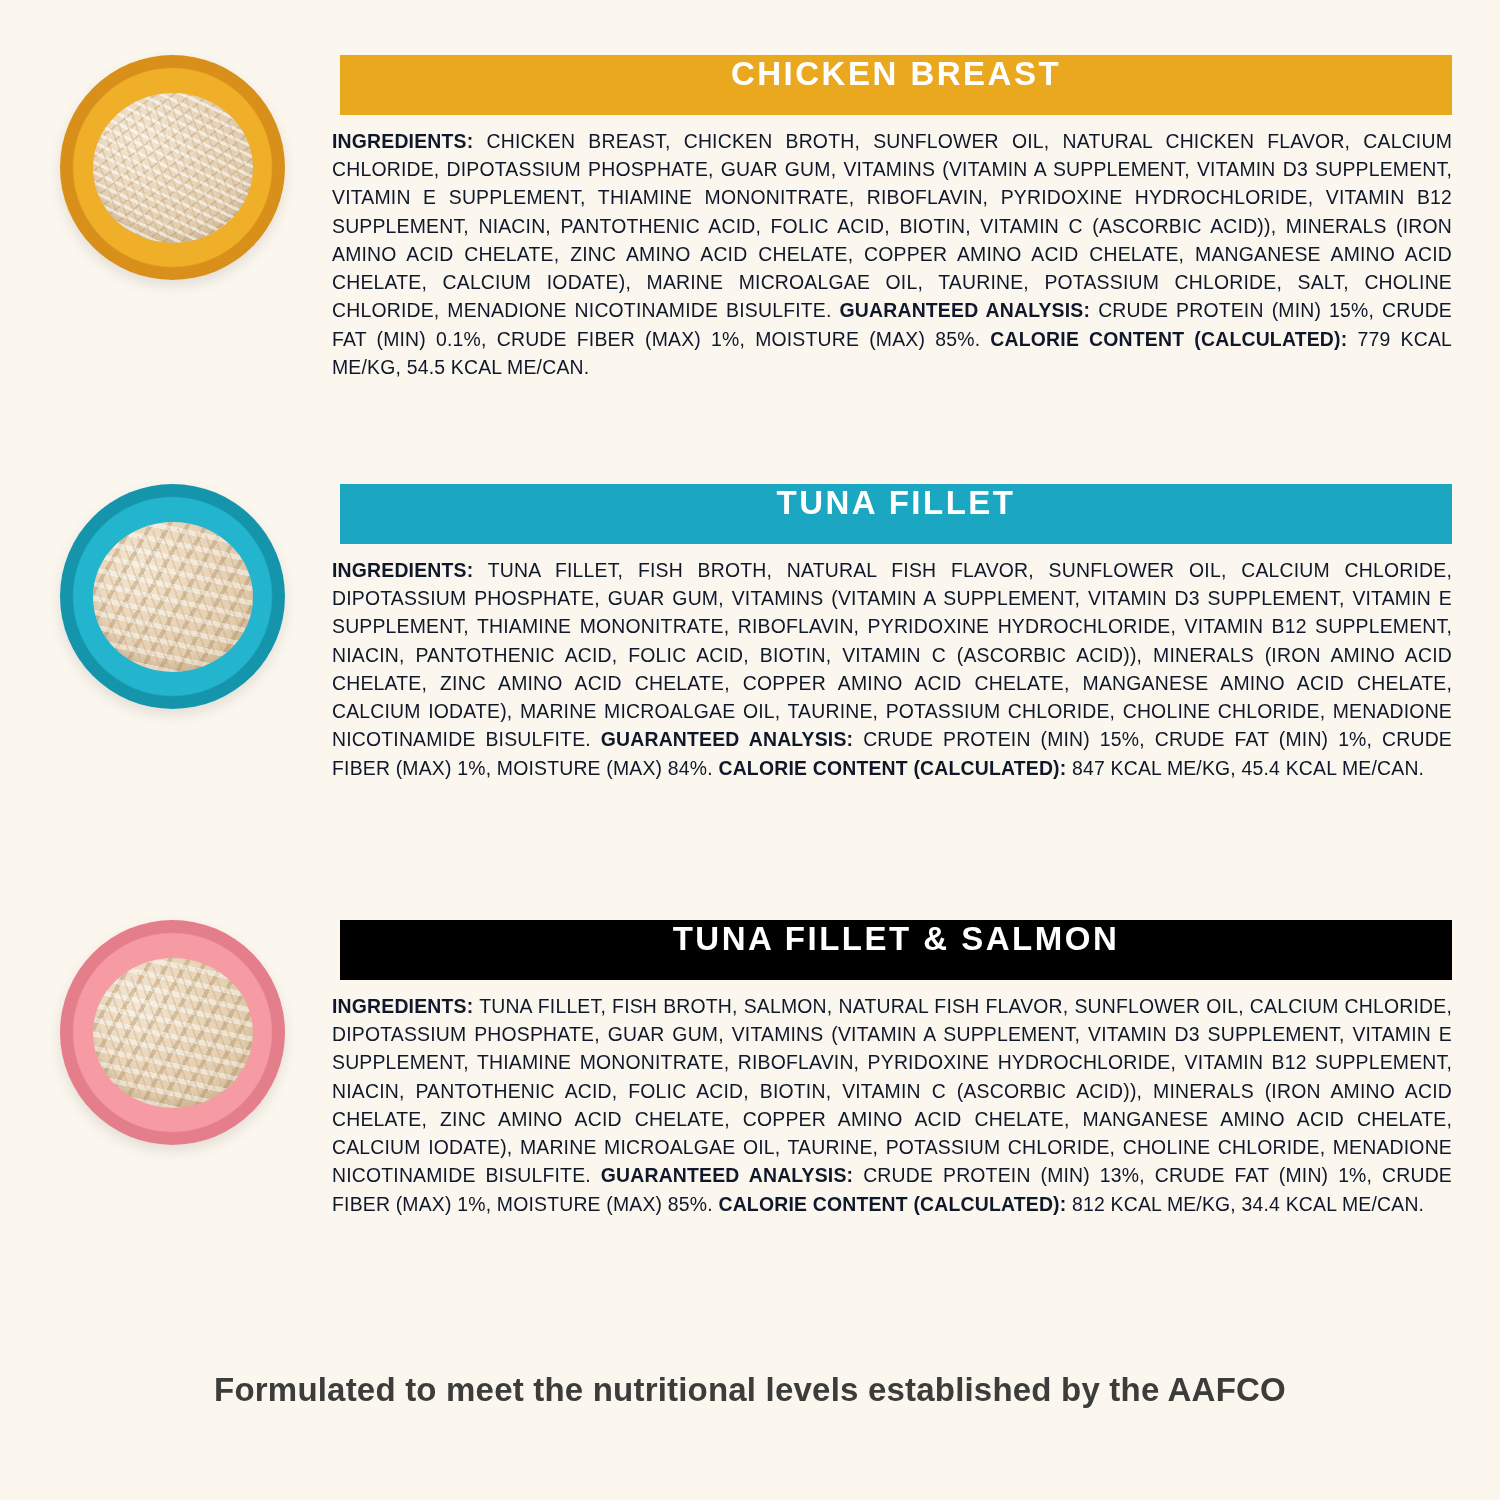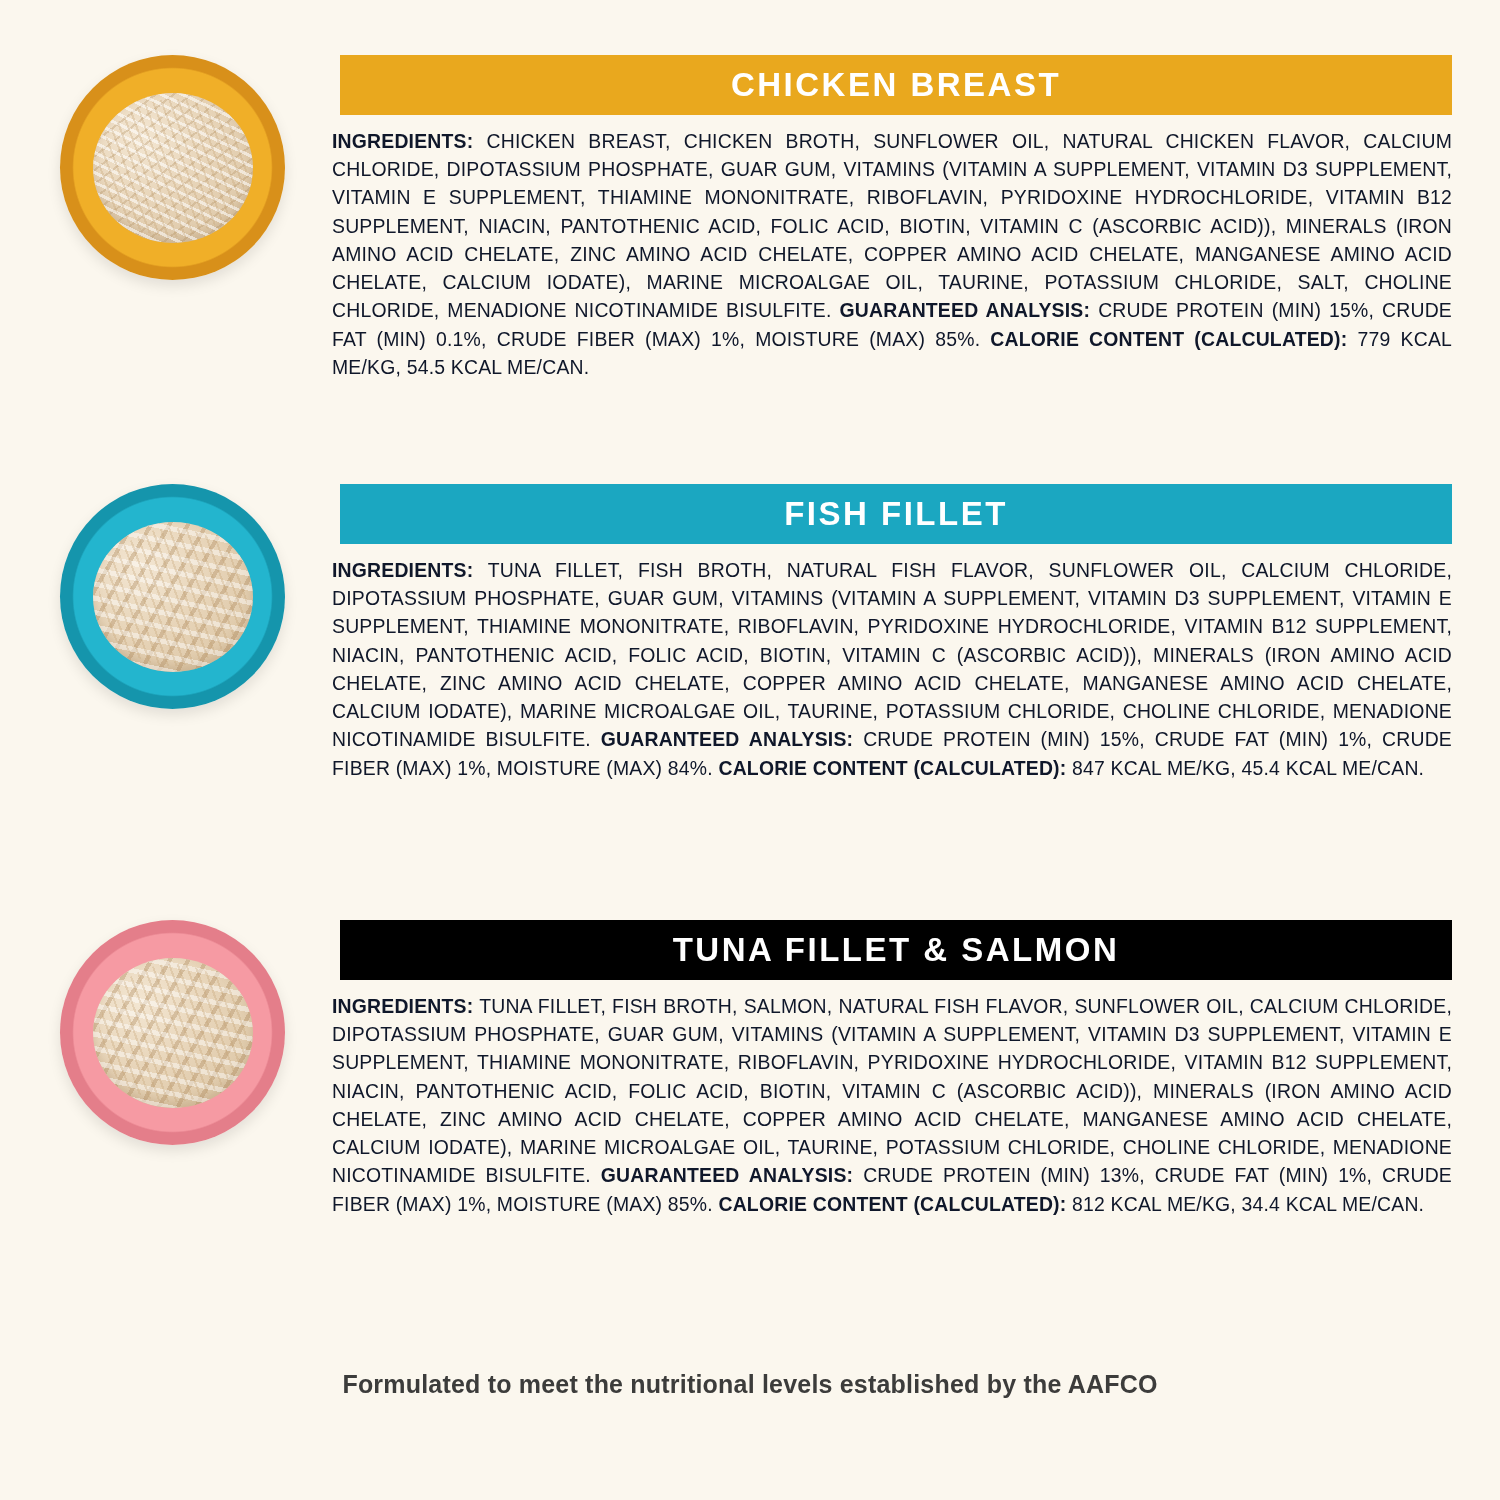--- a/index.html
+++ b/index.html
@@ -79,21 +79,21 @@
 
   .content {
     position: absolute;
     left: 332px;
     top: 0;
     width: 1120px;
   }
   .title-bar {
     height: 60px;
     display: flex;
-    align-items: center;
+    align-items: flex-start;
     justify-content: center;
     margin-left: 8px;
   }
   .title-bar h2 {
     margin: 0;
     font-size: 33px;
     font-weight: bold;
     letter-spacing: 2.5px;
     color: #FFFFFF;
     text-align: center;
@@ -117,21 +117,21 @@
     position: absolute;
     left: 0;
     top: 1368px;
     width: 1500px;
     text-align: center;
     padding: 0 150px;
     box-sizing: border-box;
   }
   .footer p {
     margin: 0;
-    font-size: 25px;
+    font-size: 33px;
     line-height: 1.33;
     font-weight: bold;
     color: #3C3C3B;
     letter-spacing: 0.2px;
   }
 </style>
 </head>
 <body style="background: rgb(251, 247, 238);">
 
 <div class="page">
@@ -158,21 +158,21 @@
   </section>
 
   <section class="product" id="product-1" style="top:484px;">
     <div class="bowl-wrap">
       <div class="bowl" id="bowl-1" style="background: radial-gradient(circle, rgb(35, 181, 206) 0px, rgb(35, 181, 206) 62%, rgb(21, 149, 172) 63%, rgb(21, 149, 172) 100%);">
         <div class="food flake"></div>
       </div>
     </div>
     <div class="content">
       <div class="title-bar" id="bar-1" style="background: rgb(27, 167, 193);">
-        <h2>FISH FILLET</h2>
+        <h2>TUNA FILLET</h2>
       </div>
       <p class="body-text">
         <b>INGREDIENTS:</b> 
         <span>TUNA FILLET, FISH BROTH, NATURAL FISH FLAVOR, SUNFLOWER OIL, CALCIUM CHLORIDE, DIPOTASSIUM PHOSPHATE, GUAR GUM, VITAMINS (VITAMIN A SUPPLEMENT, VITAMIN D3 SUPPLEMENT, VITAMIN E SUPPLEMENT, THIAMINE MONONITRATE, RIBOFLAVIN, PYRIDOXINE HYDROCHLORIDE, VITAMIN B12 SUPPLEMENT, NIACIN, PANTOTHENIC ACID, FOLIC ACID, BIOTIN, VITAMIN C (ASCORBIC ACID)), MINERALS (IRON AMINO ACID CHELATE, ZINC AMINO ACID CHELATE, COPPER AMINO ACID CHELATE, MANGANESE AMINO ACID CHELATE, CALCIUM IODATE), MARINE MICROALGAE OIL, TAURINE, POTASSIUM CHLORIDE, CHOLINE CHLORIDE, MENADIONE NICOTINAMIDE BISULFITE.</span>
         <b>GUARANTEED ANALYSIS:</b> 
         <span>CRUDE PROTEIN (MIN) 15%, CRUDE FAT (MIN) 1%, CRUDE FIBER (MAX) 1%, MOISTURE (MAX) 84%.</span>
         <b>CALORIE CONTENT (CALCULATED):</b> 
         <span>847 KCAL ME/KG, 45.4 KCAL ME/CAN.</span>
       </p>
     </div>

